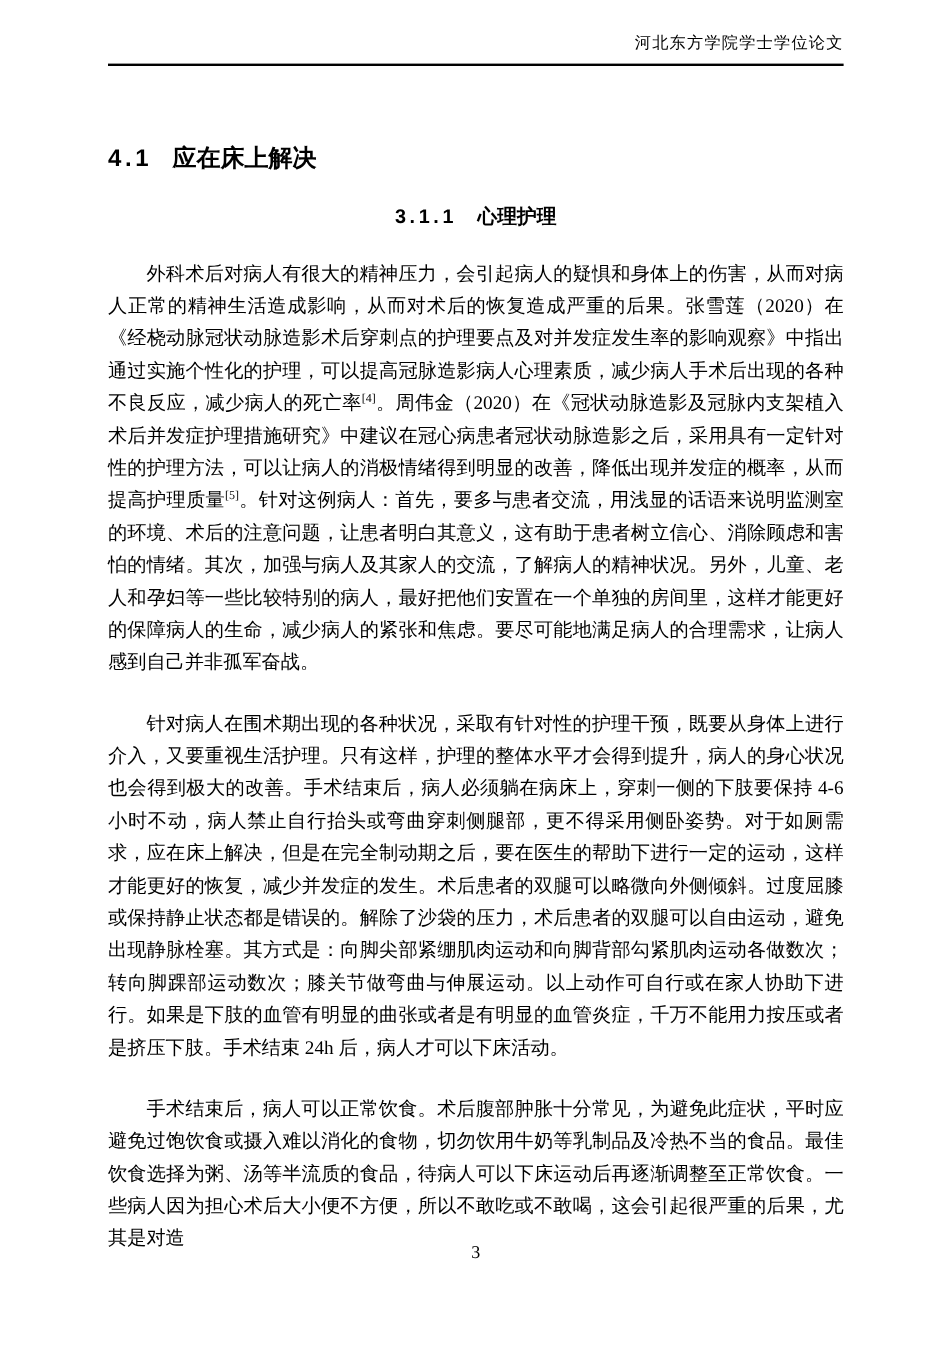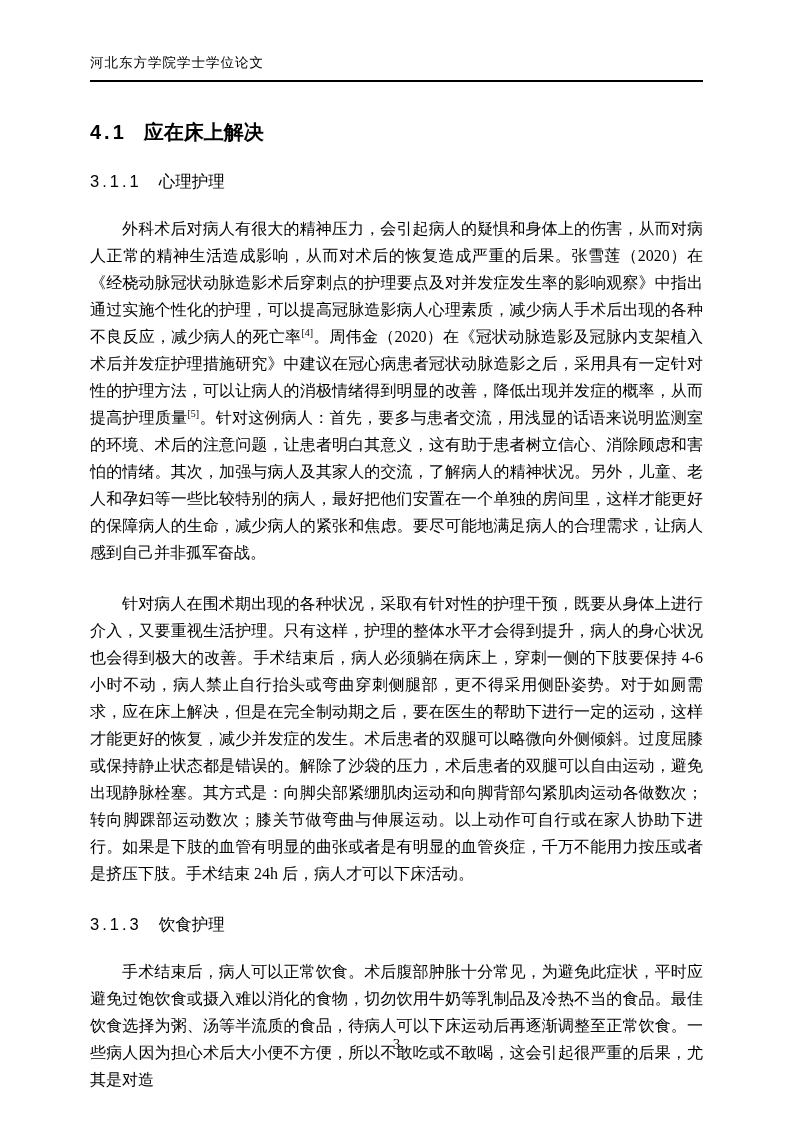--- a/index.html
+++ b/index.html
@@ -16,22 +16,22 @@
     color: #000000;
     font-family: "Liberation Serif", "DejaVu Serif", serif;
     box-sizing: border-box;
     overflow: hidden;
   }
   .header {
     position: absolute;
     top: 0;
     left: 90px;
     width: 613px;
-    padding-top: 55px;
-    text-align: left;
+    padding-top: 28px;
+    text-align: right;
     border-bottom: 2px solid #000000;
     padding-bottom: 9px;
   }
   .header-text {
     font-size: 13.5px;
     letter-spacing: 1px;
     line-height: 16px;
   }
   .content {
     position: absolute;
@@ -41,24 +41,25 @@
   }
   h1.sec {
     font-family: "Liberation Sans", "DejaVu Sans", sans-serif;
     font-weight: bold;
     font-size: 20px;
     line-height: 24px;
     margin: 32px 0 0 0;
   }
   h2.subsec {
     font-family: "Liberation Sans", "DejaVu Sans", sans-serif;
-    font-weight: normal;
+    font-weight: bold;
     font-size: 16.5px;
     line-height: 20px;
     margin: 27px 0 0 0;
+    text-align: center;
   }
   .h-num {
     display: inline-block;
     letter-spacing: 3px;
     margin-right: 17px;
     font-family: "Liberation Sans", "DejaVu Sans", sans-serif;
   }
   p.body-para {
     font-size: 16px;
     line-height: 27px;
@@ -97,23 +98,20 @@
 
     <h2 class="subsec">
       <span class="h-num">3.1.1</span><span>心理护理</span>
     </h2>
 
     <p class="body-para"><span>外科术后对病人有很大的精神压力，会引起病人的疑惧和身体上的伤害，从而对病人正常的精神生活造成影响，从而对术后的恢复造成严重的后果。张雪莲（2020）在《经桡动脉冠状动脉造影术后穿刺点的护理要点及对并发症发生率的影响观察》中指出通过实施个性化的护理，可以提高冠脉造影病人心理素质，减少病人手术后出现的各种不良反应，减少病人的死亡率</span><sup>[4]</sup><span>。周伟金（2020）在《冠状动脉造影及冠脉内支架植入术后并发症护理措施研究》中建议在冠心病患者冠状动脉造影之后，采用具有一定针对性的护理方法，可以让病人的消极情绪得到明显的改善，降低出现并发症的概率，从而提高护理质量</span><sup>[5]</sup><span>。针对这例病人：首先，要多与患者交流，用浅显的话语来说明监测室的环境、术后的注意问题，让患者明白其意义，这有助于患者树立信心、消除顾虑和害怕的情绪。其次，加强与病人及其家人的交流，了解病人的精神状况。另外，儿童、老人和孕妇等一些比较特别的病人，最好把他们安置在一个单独的房间里，这样才能更好的保障病人的生命，减少病人的紧张和焦虑。要尽可能地满足病人的合理需求，让病人感到自己并非孤军奋战。</span></p>
 
 
     <p class="body-para">针对病人在围术期出现的各种状况，采取有针对性的护理干预，既要从身体上进行介入，又要重视生活护理。只有这样，护理的整体水平才会得到提升，病人的身心状况也会得到极大的改善。手术结束后，病人必须躺在病床上，穿刺一侧的下肢要保持 4-6 小时不动，病人禁止自行抬头或弯曲穿刺侧腿部，更不得采用侧卧姿势。对于如厕需求，应在床上解决，但是在完全制动期之后，要在医生的帮助下进行一定的运动，这样才能更好的恢复，减少并发症的发生。术后患者的双腿可以略微向外侧倾斜。过度屈膝或保持静止状态都是错误的。解除了沙袋的压力，术后患者的双腿可以自由运动，避免出现静脉栓塞。其方式是：向脚尖部紧绷肌肉运动和向脚背部勾紧肌肉运动各做数次；转向脚踝部运动数次；膝关节做弯曲与伸展运动。以上动作可自行或在家人协助下进行。如果是下肢的血管有明显的曲张或者是有明显的血管炎症，千万不能用力按压或者是挤压下肢。手术结束 24h 后，病人才可以下床活动。</p>
 
-    <h2 class="subsec">
-      <span class="h-num">3.1.3</span><span>饮食护理</span>
-    </h2>
 
     <p class="body-para">手术结束后，病人可以正常饮食。术后腹部肿胀十分常见，为避免此症状，平时应避免过饱饮食或摄入难以消化的食物，切勿饮用牛奶等乳制品及冷热不当的食品。最佳饮食选择为粥、汤等半流质的食品，待病人可以下床运动后再逐渐调整至正常饮食。一些病人因为担心术后大小便不方便，所以不敢吃或不敢喝，这会引起很严重的后果，尤其是对造</p>
 
   </main>
 
   <div class="page-number">3</div>
 
 </div>
 
 </body></html>

